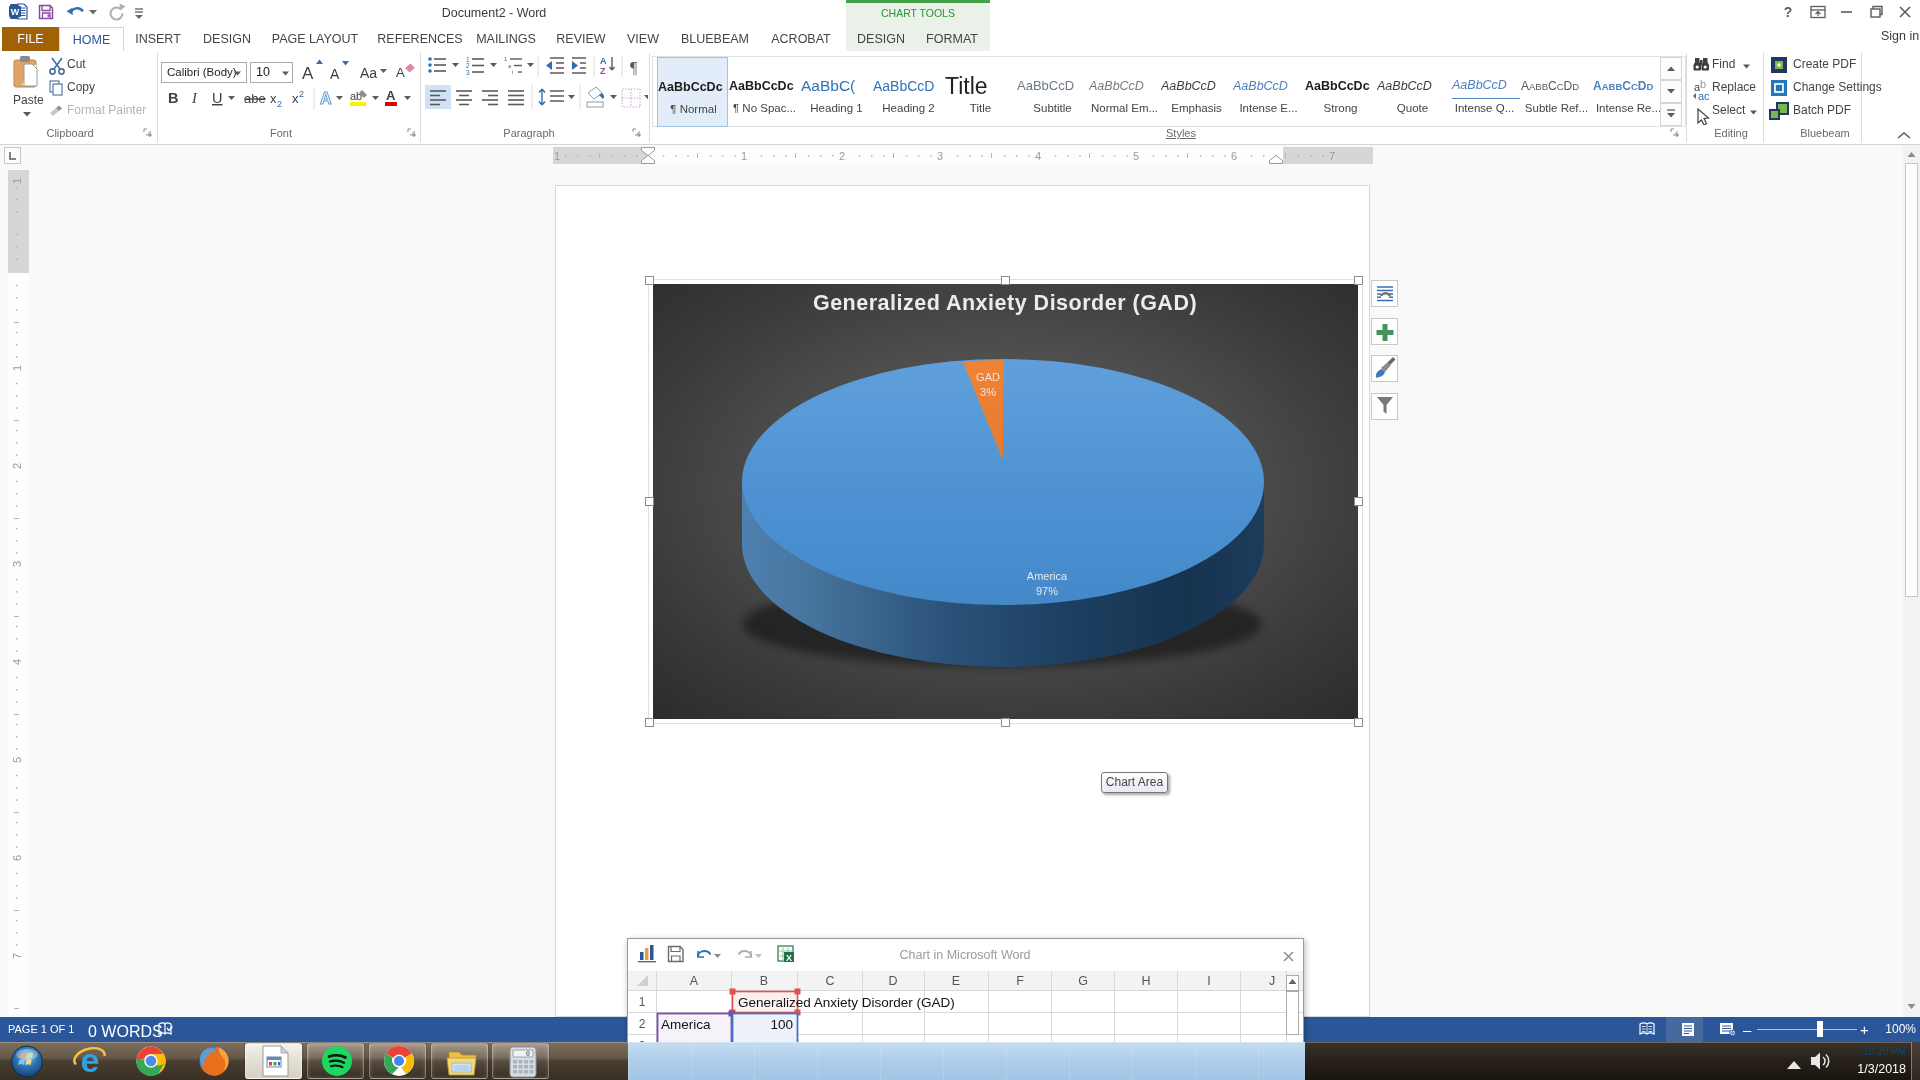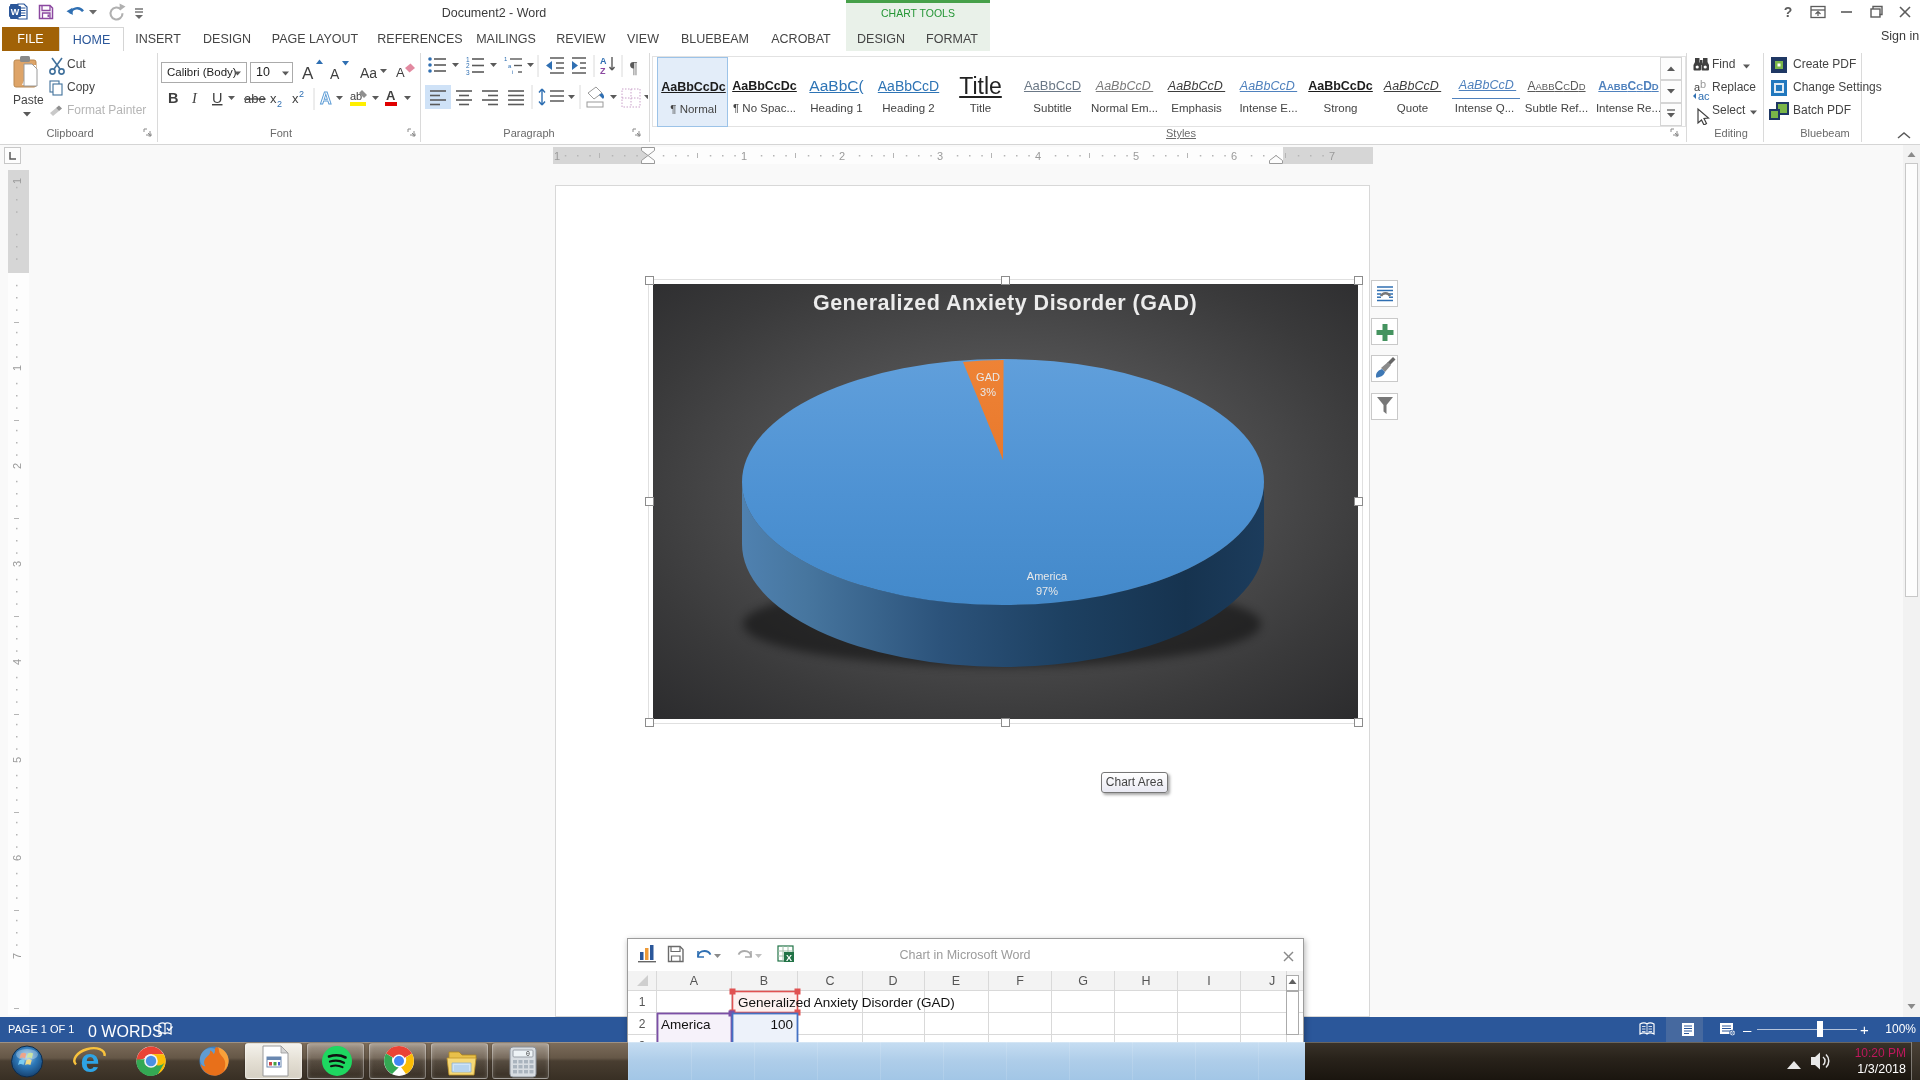--- a/index.html
+++ b/index.html
@@ -299,21 +299,21 @@
 <svg class="launch" style="left:632px;">
       <g stroke="#8a8a8a" fill="none">
         <path d="M1 1 h3 M1 1 v3 M3 7 h4 v-4 M5 5 l3 3 M8 5.6 v2.4 h-2.4"></path>
       </g>
     </svg>
 
 <div id="styles">
 <div class="abs" style="left:652px;top:56px;width:1034px;height:71px;border:1px solid #e2e2e2;"></div>
 <style>
 .sty{position:absolute;top:57px;width:71px;height:70px;overflow:hidden;}
-.samp{position:absolute;left:0;top:16px;width:71px;height:26px;font-size:13.5px;color:#1c1c1c;white-space:nowrap;text-align:center;line-height:26px;text-decoration:underline;}
+.samp{position:absolute;left:0;top:16px;width:71px;height:26px;font-size:13.5px;color:#1c1c1c;white-space:nowrap;line-height:26px;}
 .slab{position:absolute;left:0;top:45px;width:71px;font-size:11.5px;color:#444;white-space:nowrap;text-align:center;}
 </style>
 <div class="sty" style="left:657px;background:#e3edf9;border:1px solid #9cc3e8;">
         <div class="samp" style="font-weight:bold;font-size:12.5px;">AaBbCcDc</div>
         <div class="slab">¶ Normal</div>
       </div>
 <div class="sty" style="left:729px;">
         <div class="samp" style="font-weight:bold;font-size:12.5px;">AaBbCcDc</div>
         <div class="slab">¶ No Spac...</div>
       </div>
@@ -919,16 +919,16 @@
 <svg class="abs" style="left:1765px;top:1048px;" width="70" height="26" viewBox="0 0 70 26">
   <path d="M22 21 l7-8 7 8 z" fill="#e8e8e8"></path>
   <g fill="#e8e8e8">
         <path d="M46 9 h4 l5-4.5 v17 l-5-4.5 h-4 z"></path>
       </g>
   <g fill="none" stroke="#e8e8e8" stroke-width="1.5">
         <path d="M58 9 a5 5 0 0 1 0 8"></path>
         <path d="M61 6.5 a9 9 0 0 1 0 13"></path>
       </g>
 </svg>
-<div class="abs" style="left:1838px;top:1046px;width:68px;font-size:12px;color:#be185d;text-align:right;">10:20 PM</div>
+<div class="abs" style="left:1838px;top:1046px;width:68px;font-size:10px;color:#0c4a6e;text-align:right;">10:20 PM</div>
 <div class="abs" style="left:1838px;top:1062px;width:68px;font-size:12.5px;color:#fff;text-align:right;">1/3/2018</div>
 <div class="abs" style="left:1911px;top:1042px;width:9px;height:38px;background:linear-gradient(#4a4136,#2e2820);border-left:1px solid rgba(255,255,255,0.35);"></div>
 </div>
 
 </body></html>

